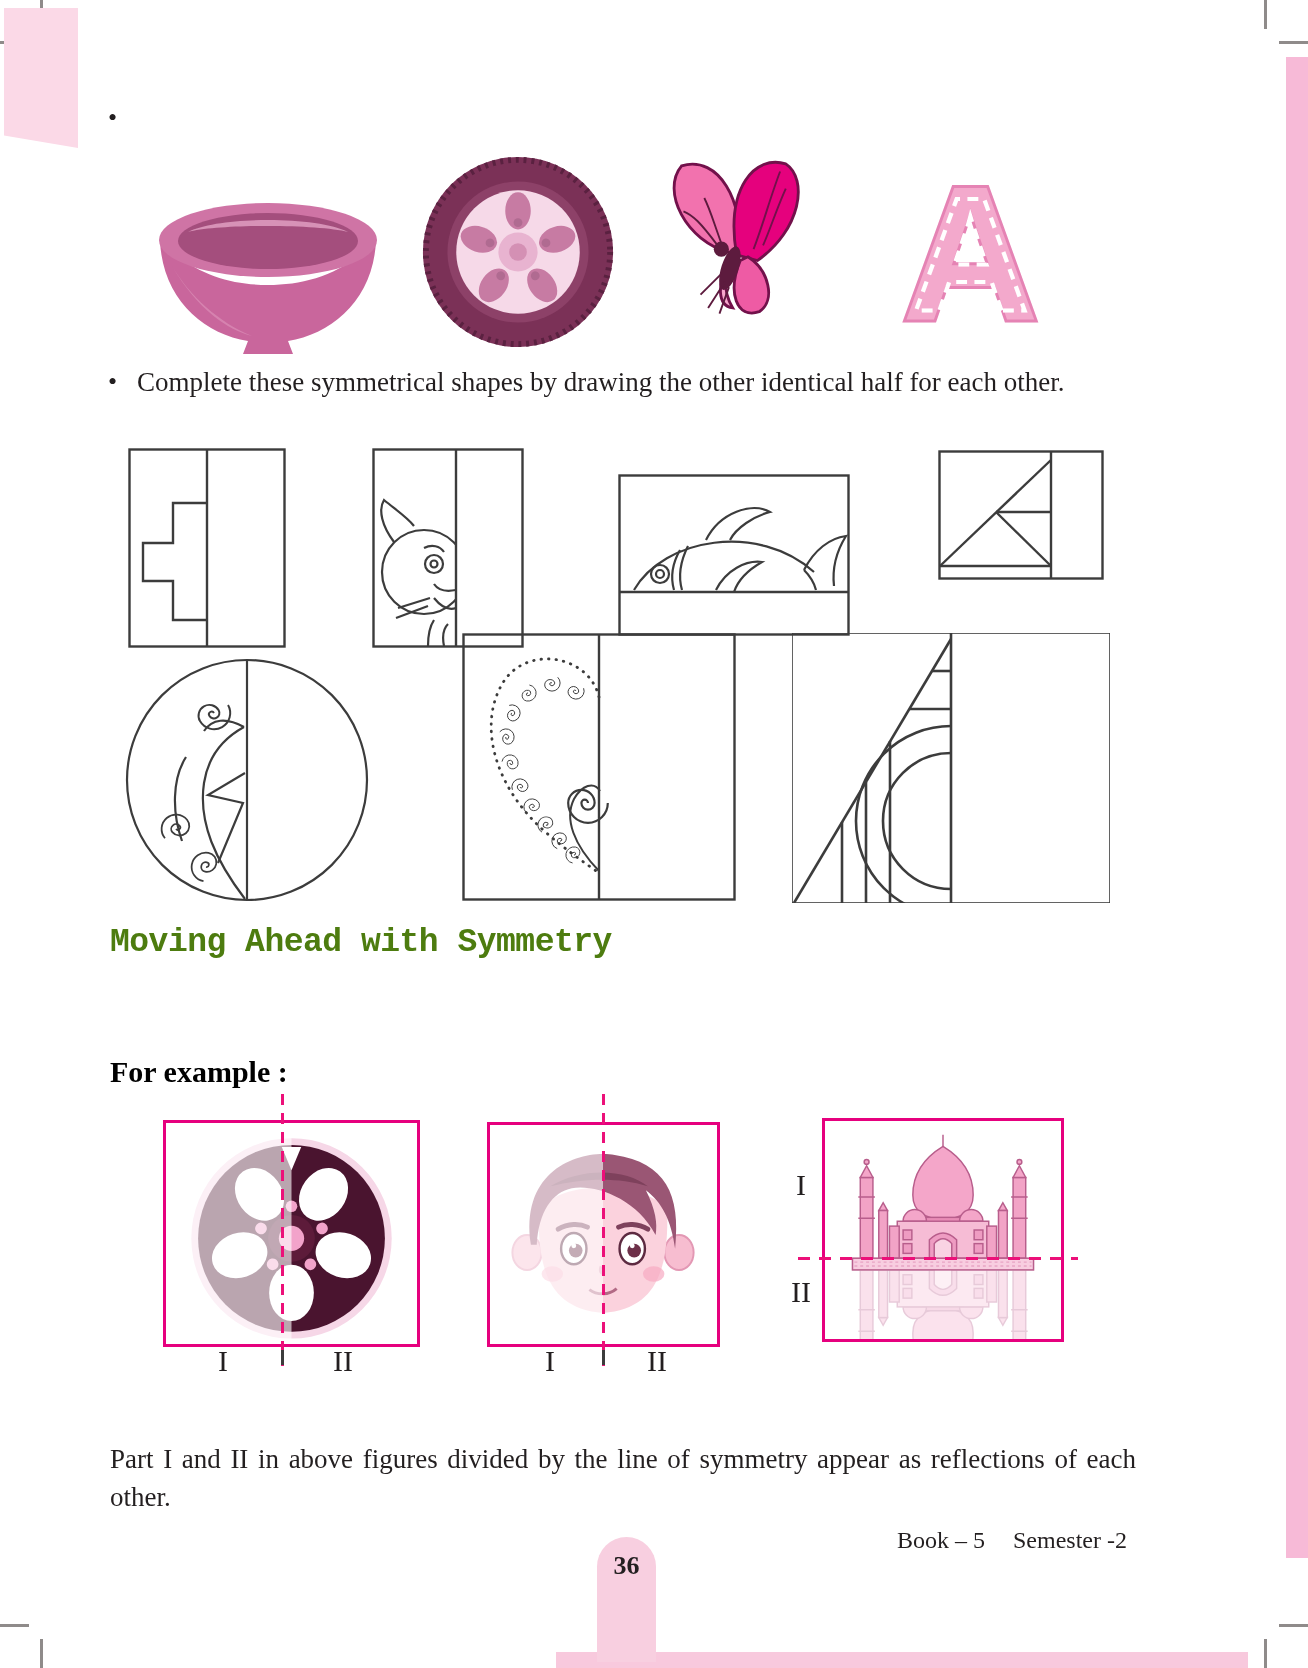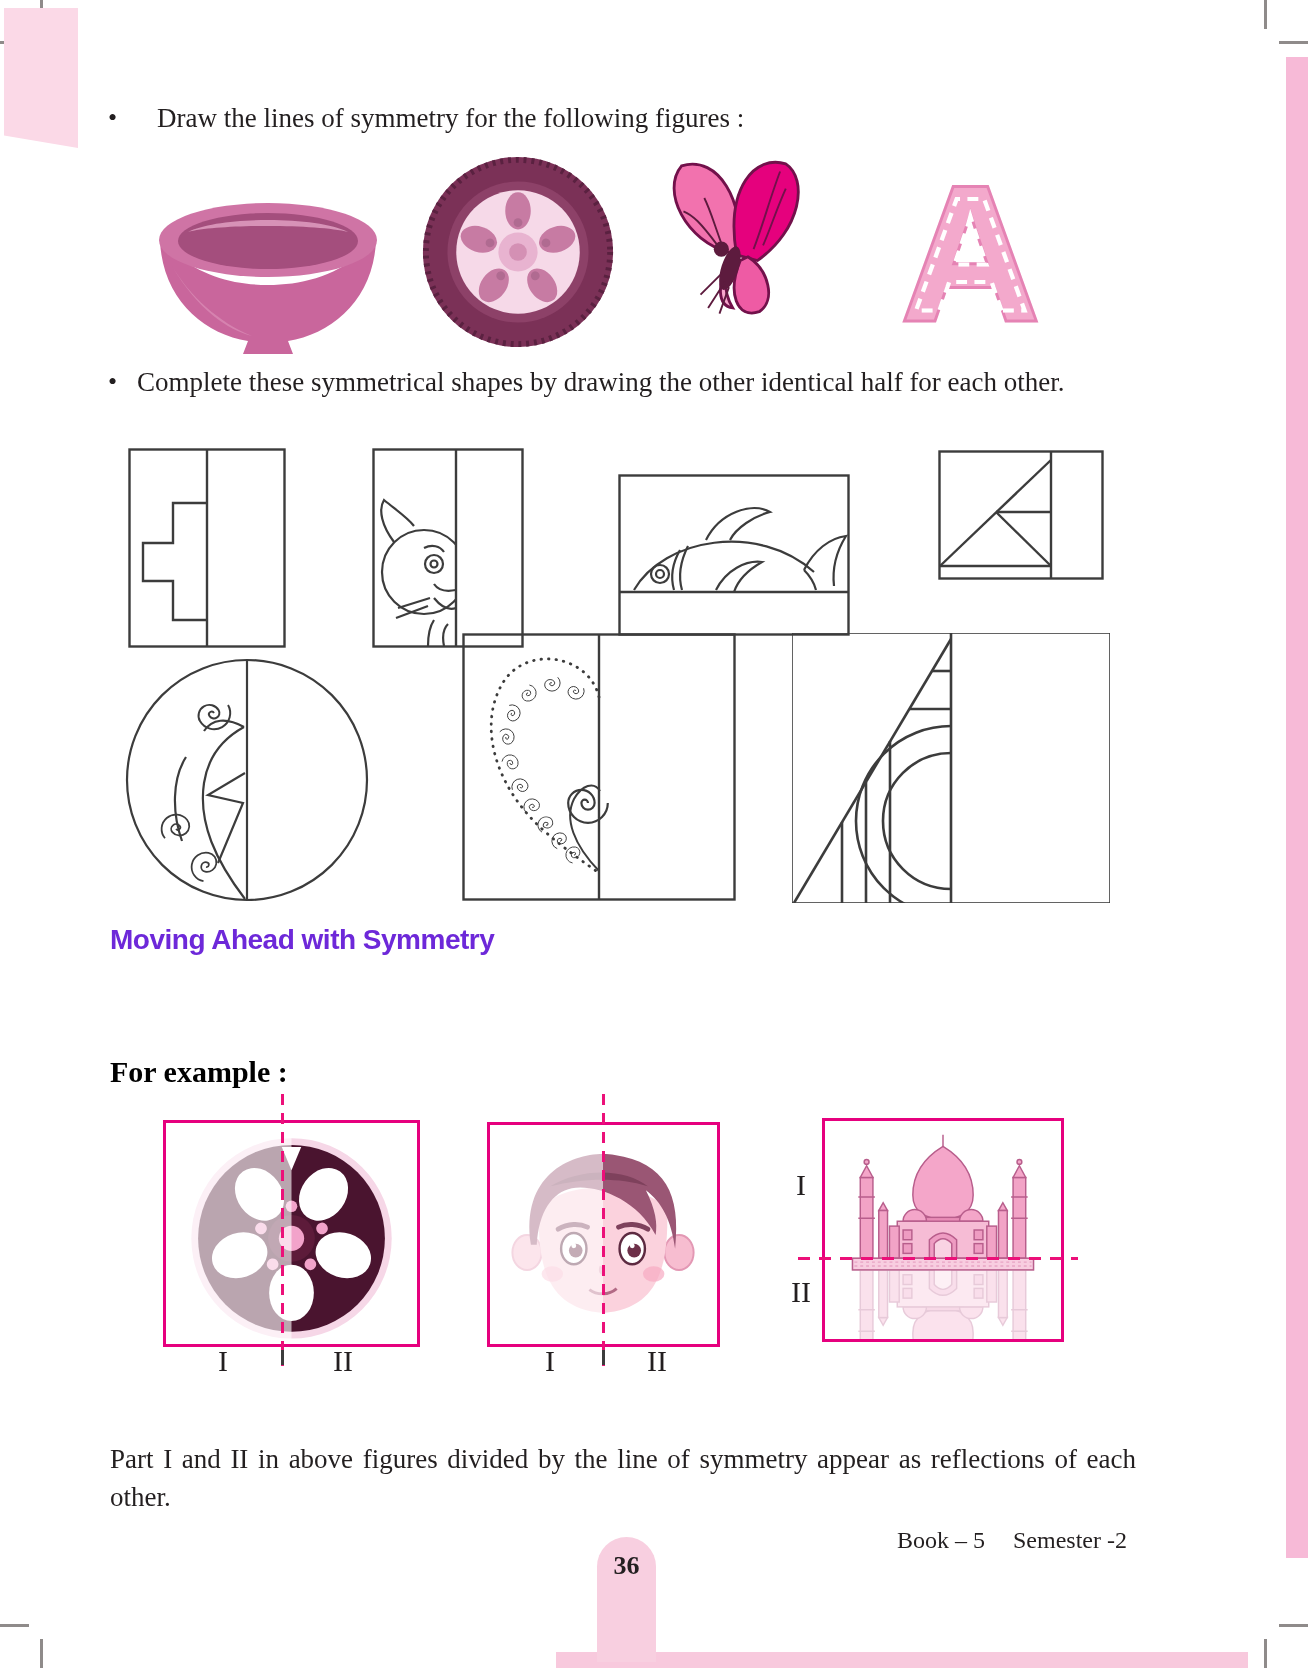--- a/index.html
+++ b/index.html
@@ -4,22 +4,22 @@
 <style>
   html,body{margin:0;padding:0;background:#fff;}
   #page{position:relative;width:1308px;height:1668px;background:#fff;overflow:hidden;
         font-family:"Liberation Serif",serif;color:#231f20;}
   .abs{position:absolute;}
   .crop{position:absolute;background:#8f8b8a;}
   .bullet-row{position:absolute;display:flex;align-items:flex-start;}
   .dot{font-size:26px;line-height:36px;margin-right:0;}
   .btext{font-size:27px;line-height:37px;}
   .just{text-align:justify;}
-  .heading{font-family:Liberation Sans, sans-serif;font-weight:800;font-size:28px;
-           letter-spacing:-0.5px;color:#6d28d9;}
+  .heading{font-family:Liberation Mono, monospace;font-weight:800;font-size:33px;
+           letter-spacing:-0.5px;color:#4d7c0f;}
   .para{font-size:27px;line-height:38px;}
   .forex{font-size:30px;font-weight:bold;color:#000000;}
   .magbox{position:absolute;border:3px solid #e6007e;box-sizing:border-box;background:#fff;}
   .dash-v{position:absolute;width:3px;
           background:repeating-linear-gradient(to bottom,#ec1079 0 11px,transparent 11px 19px);}
   .dash-h{position:absolute;height:3px;
           background:repeating-linear-gradient(to right,#ec1079 0 12px,transparent 12px 21px);}
   .ex-labels{position:absolute;display:flex;font-size:29px;}
   .ex-labels span{display:block;}
   .tick{position:absolute;width:3px;height:15px;background:#3c3c3c;}
@@ -45,21 +45,20 @@
   <div class="crop" style="left:1264px;top:1639px;width:3px;height:29px;"></div>
   <div class="crop" style="left:1279px;top:1624px;width:29px;height:3px;"></div>
 
   <div class="abs" style="left:4px;top:8px;width:74px;height:140px;background:#fbd9e7;
               clip-path:polygon(0 0,100% 0,100% 100%,0 91%);"></div>
   <div class="abs" style="left:1286px;top:57px;width:22px;height:1501px;background:#f7bad7;"></div>
   <div class="abs" style="left:556px;top:1652px;width:692px;height:16px;background:#f8c9dd;"></div>
 
   <div class="bullet-row" style="left:108px;top:100px;width:1030px;">
     <span class="dot">•</span>
-    <span class="btext" style="margin-left:40px;">Draw the lines of symmetry for the following figures :</span>
   </div>
 
   <div class="abs" style="left:148px;top:188px;">
     <svg width="242" height="172" viewBox="0 0 242 172">
       <path d="M12,52 C14,110 55,146 100,153 L95,166 L145,166 L140,153 C185,146 226,110 228,52 C196,86 158,97 120,97 C82,97 44,86 12,52 Z" fill="#c9669c"></path>
       <path d="M24,78 C50,122 80,142 104,148 C70,134 42,108 24,78 Z" fill="#db8fb8" opacity="0.7"></path>
       <ellipse cx="120" cy="52" rx="109" ry="37" fill="#cf74a5"></ellipse>
       <ellipse cx="120" cy="53" rx="90" ry="28" fill="#a44e7d"></ellipse>
       <path d="M40,44 C70,28 170,28 200,44 C170,36 70,36 40,44 Z" fill="#e3a4c6" opacity="0.8"></path>
     </svg>

